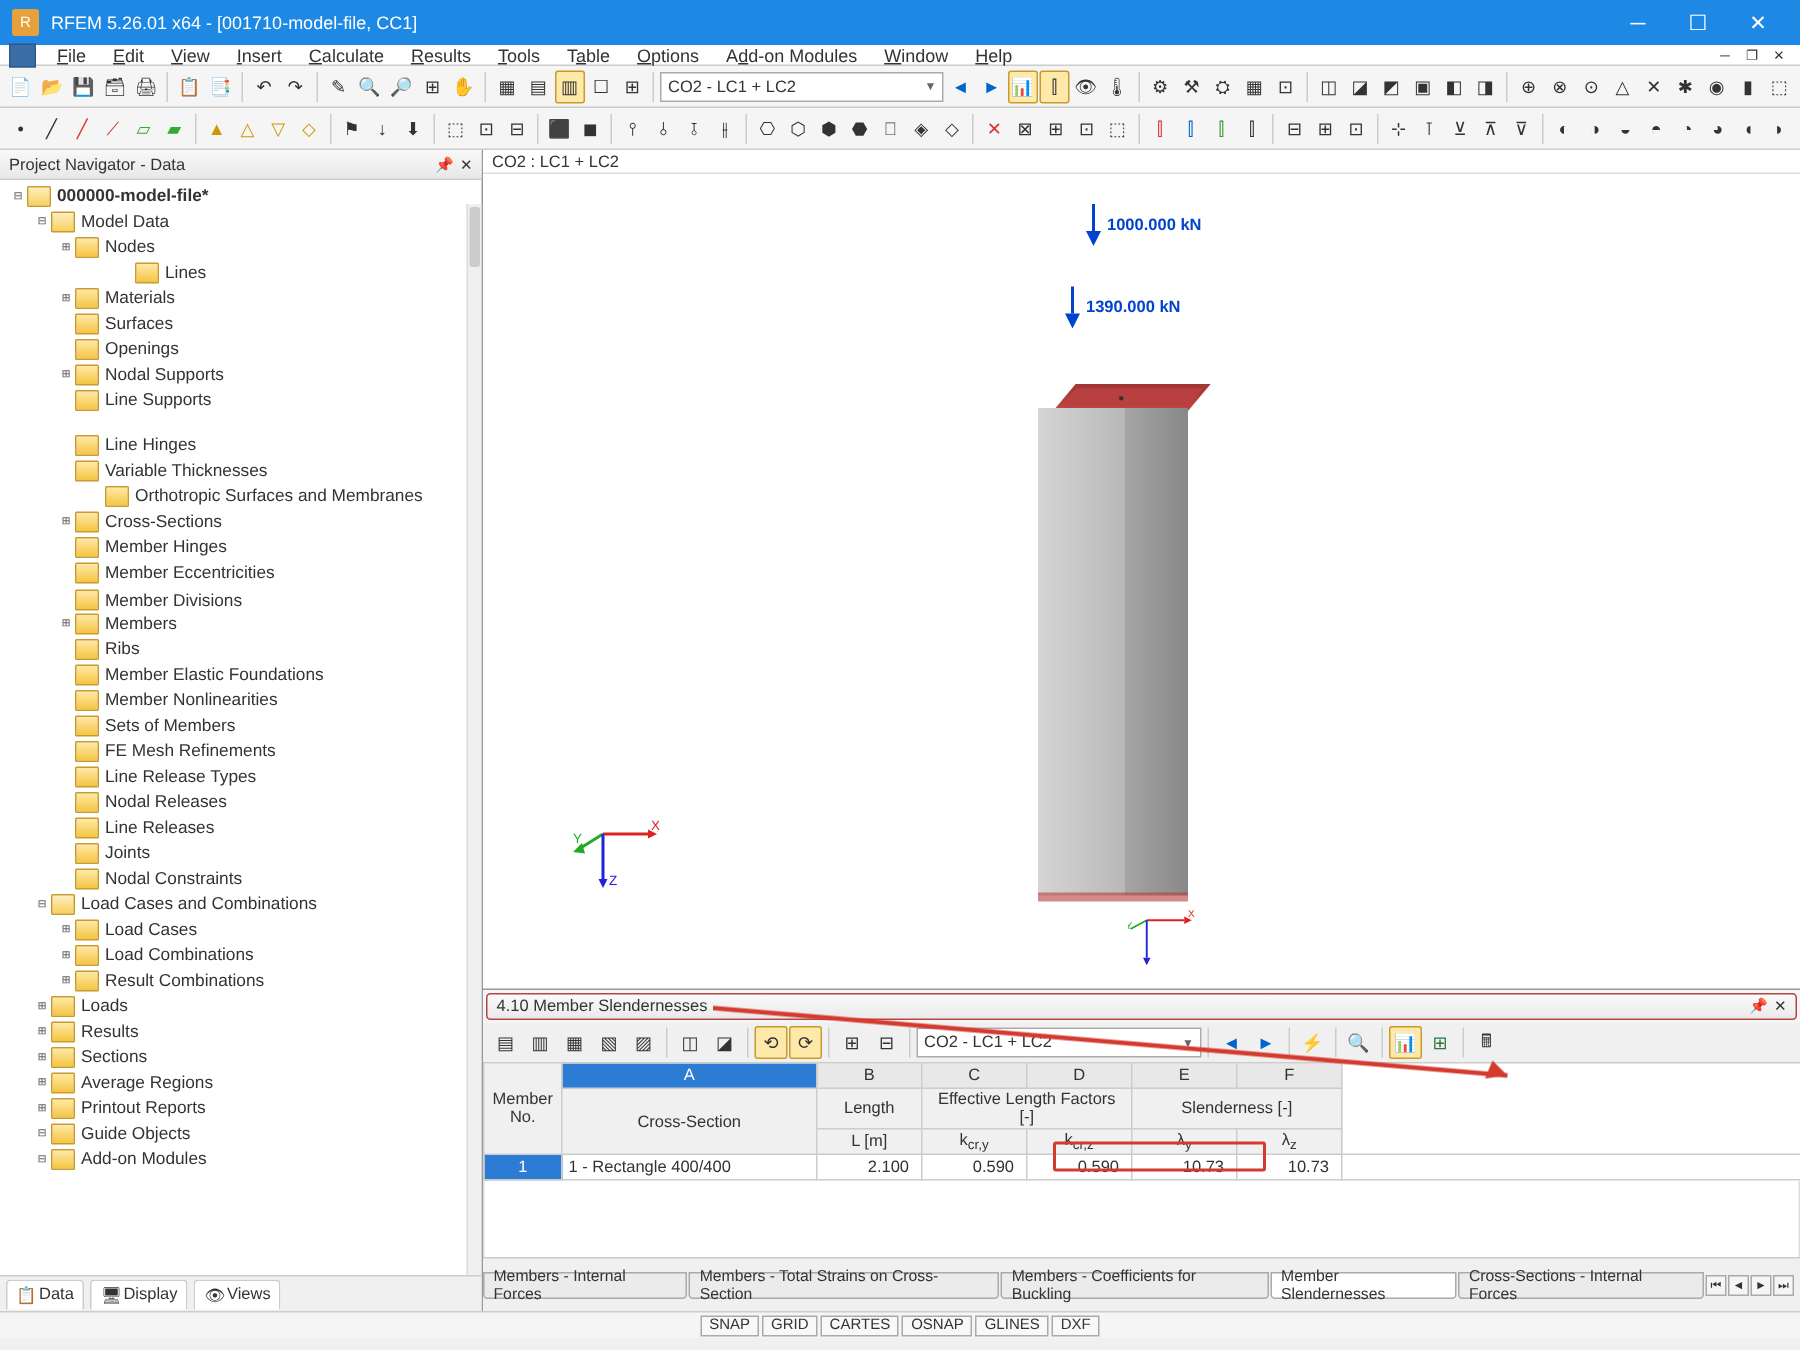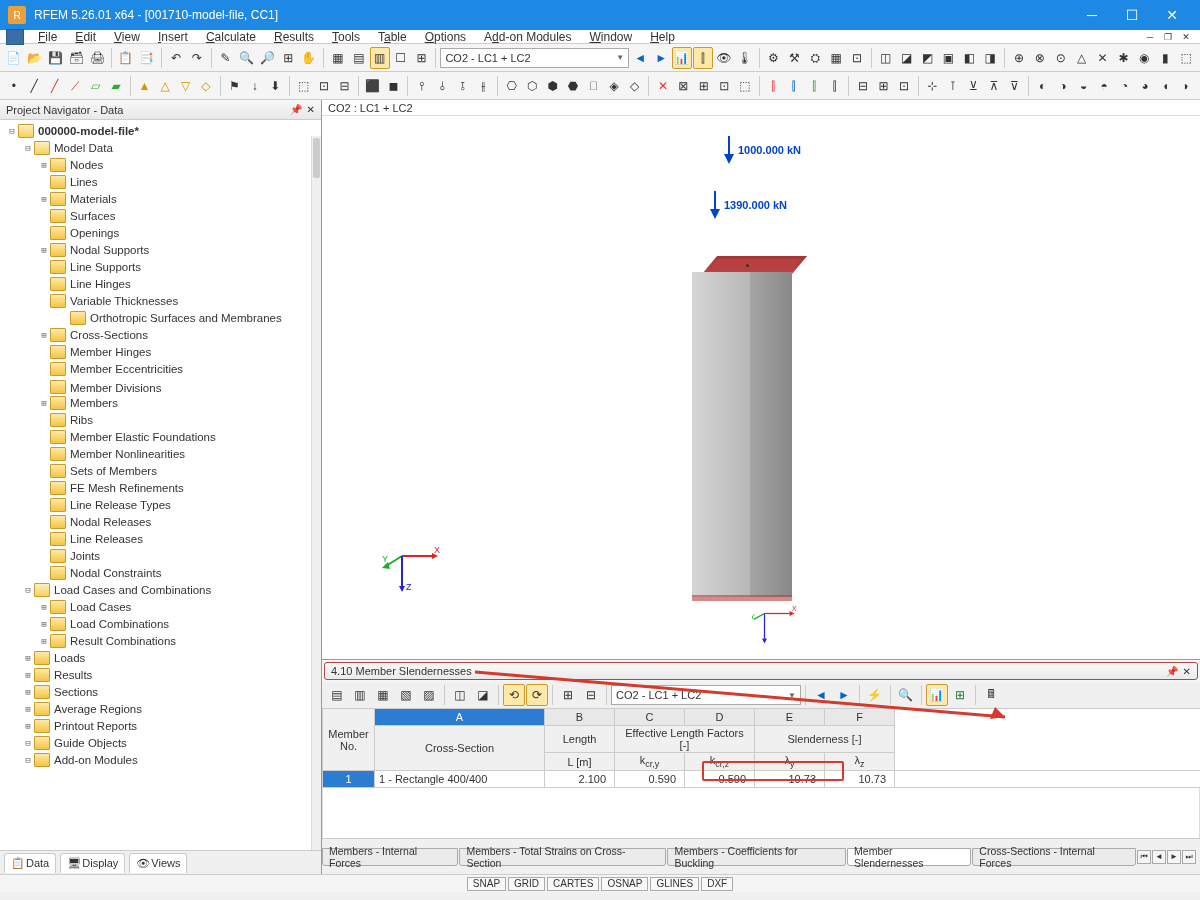--- a/index.html
+++ b/index.html
@@ -278,21 +278,21 @@
           <span class="exp">⊟</span>
           <span class="ficon folder-open"></span>
           <span>Model Data</span>
         </div>
       <div id="model-items">
           <div class="tree-item" style="padding-left: 38px;">
             <span class="exp">⊞</span>
             <span class="ficon folder-yellow"></span>
             <span>Nodes</span>
           </div>
-          <div class="tree-item" style="padding-left: 38px;">
+          <div class="tree-item" style="padding-left: 38px; margin-left: 40px;">
             <span class="exp">&nbsp;</span>
             <span class="ficon folder-yellow"></span>
             <span>Lines</span>
           </div>
           <div class="tree-item" style="padding-left: 38px;">
             <span class="exp">⊞</span>
             <span class="ficon folder-yellow"></span>
             <span>Materials</span>
           </div>
           <div class="tree-item" style="padding-left: 38px;">
@@ -308,21 +308,21 @@
           <div class="tree-item" style="padding-left: 38px;">
             <span class="exp">⊞</span>
             <span class="ficon folder-yellow"></span>
             <span>Nodal Supports</span>
           </div>
           <div class="tree-item" style="padding-left: 38px;">
             <span class="exp">&nbsp;</span>
             <span class="ficon folder-yellow"></span>
             <span>Line Supports</span>
           </div>
-          <div class="tree-item" style="padding-left: 38px;">
+          <div class="tree-item" style="padding-left: 38px; margin-top: 13px;">
             <span class="exp">&nbsp;</span>
             <span class="ficon folder-yellow"></span>
             <span>Line Hinges</span>
           </div>
           <div class="tree-item" style="padding-left: 38px;">
             <span class="exp">&nbsp;</span>
             <span class="ficon folder-yellow"></span>
             <span>Variable Thicknesses</span>
           </div>
           <div class="tree-item" style="padding-left: 58px;">

